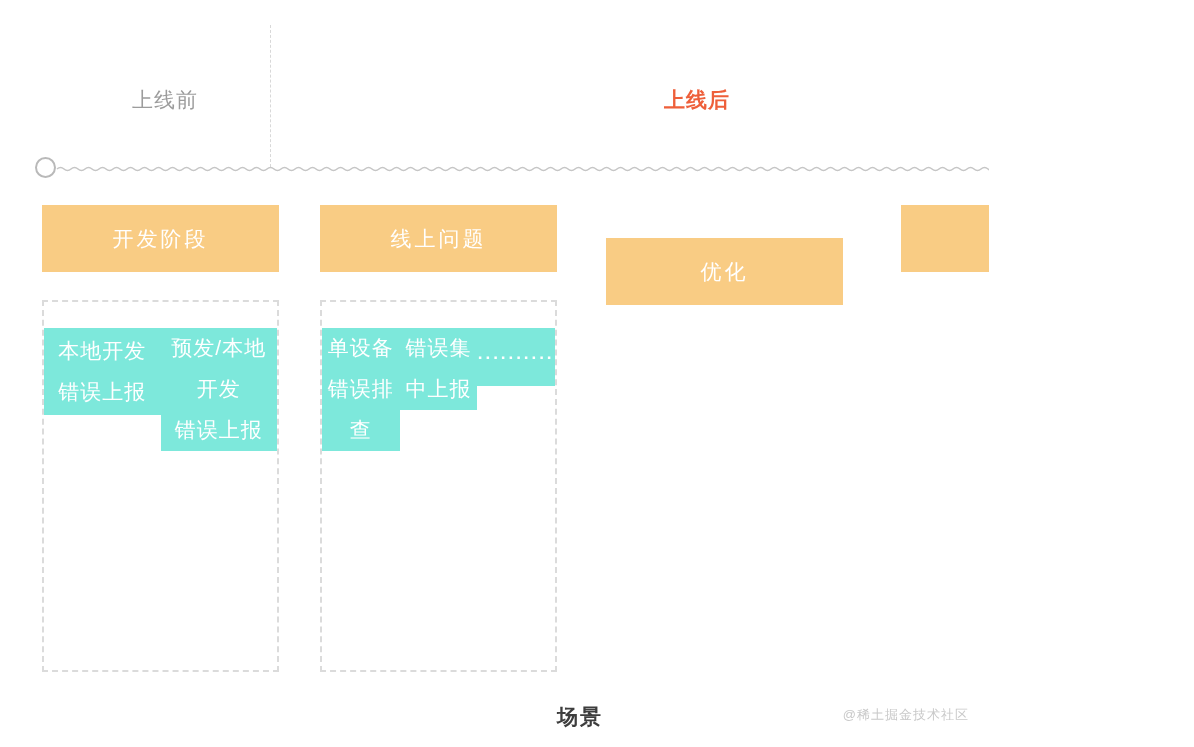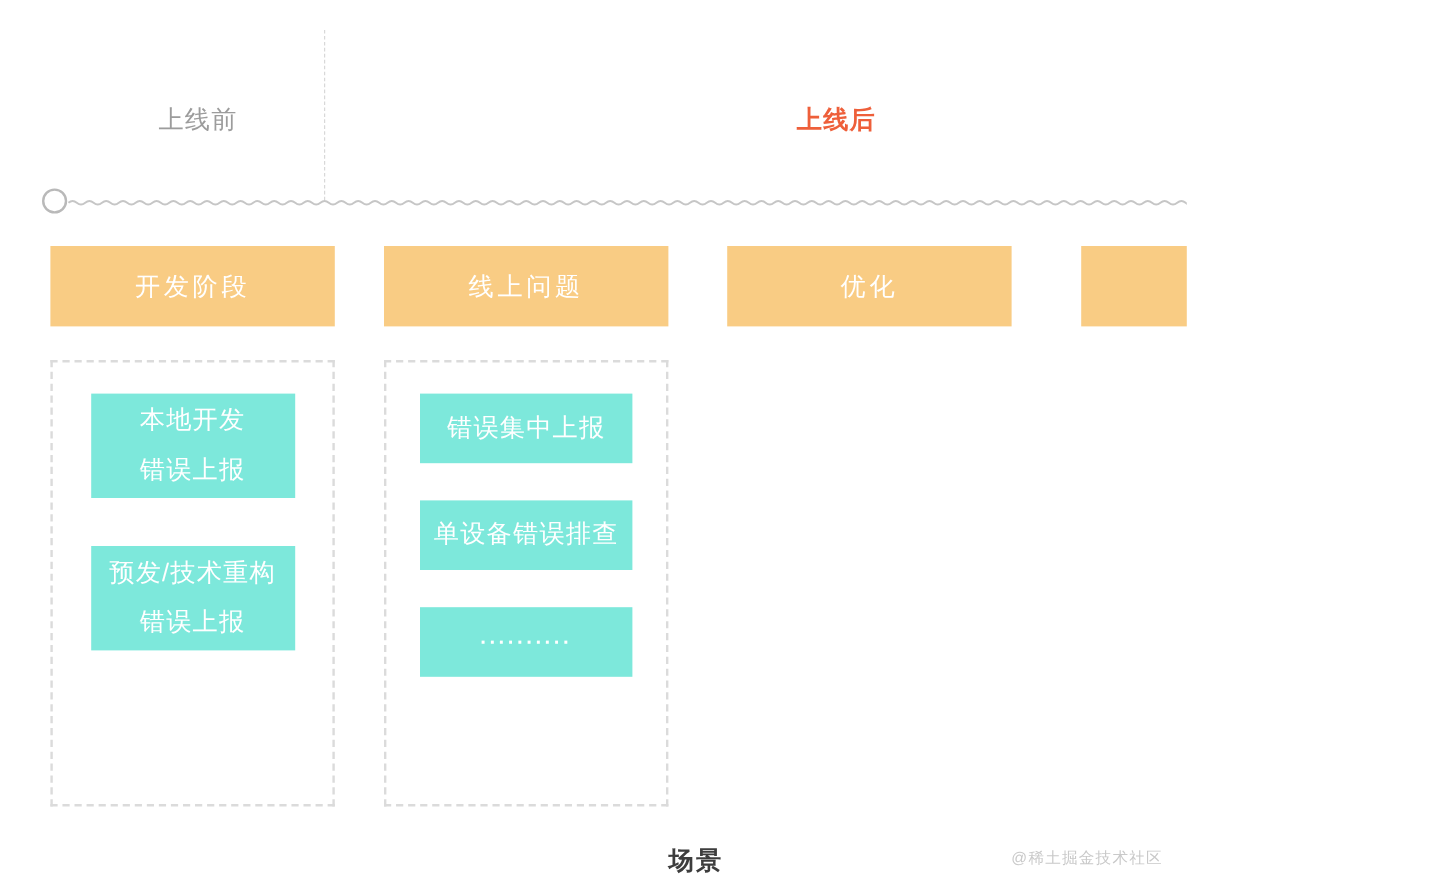--- a/index.html
+++ b/index.html
@@ -79,40 +79,40 @@
   .endpoint-left { left: 35px; }
   .endpoint-right { left: 1149px; }
   
   .column {
     position: absolute;
     top: 205px;
     width: 237px;
   }
   .col-1 { left: 42px; }
   .col-2 { left: 320px; }
-  .col-3 { left: 606px; }
+  .col-3 { left: 606px; margin-top: 33px; }
   .col-4 { left: 901px; text-decoration: underline; }
   .column-header {
     height: 67px;
     background: var(--header-bg);
     color: #ffffff;
     font-size: 21px;
     letter-spacing: 3px;
     display: flex;
     align-items: center;
     justify-content: center;
   }
   .column-panel {
     margin-top: 28px;
     height: 372px;
     border: 2px dashed var(--dashed-border);
     padding-top: 26px;
     display: flex;
-    flex-direction: column;
-    align-items: center;
+    flex-direction: row;
+    align-items: flex-start;
   }
   .item {
     width: 177px;
     min-height: 58px;
     background: var(--item-bg);
     color: var(--item-text);
     font-size: 21px;
     letter-spacing: 1px;
     display: flex;
     align-items: center;
@@ -165,30 +165,30 @@
     <path id="squiggle-path" d="M57 11 q3.5 -3 7 0 q3.5 3 7 0 q3.5 -3 7 0 q3.5 3 7 0 q3.5 -3 7 0 q3.5 3 7 0 q3.5 -3 7 0 q3.5 3 7 0 q3.5 -3 7 0 q3.5 3 7 0 q3.5 -3 7 0 q3.5 3 7 0 q3.5 -3 7 0 q3.5 3 7 0 q3.5 -3 7 0 q3.5 3 7 0 q3.5 -3 7 0 q3.5 3 7 0 q3.5 -3 7 0 q3.5 3 7 0 q3.5 -3 7 0 q3.5 3 7 0 q3.5 -3 7 0 q3.5 3 7 0 q3.5 -3 7 0 q3.5 3 7 0 q3.5 -3 7 0 q3.5 3 7 0 q3.5 -3 7 0 q3.5 3 7 0 q3.5 -3 7 0 q3.5 3 7 0 q3.5 -3 7 0 q3.5 3 7 0 q3.5 -3 7 0 q3.5 3 7 0 q3.5 -3 7 0 q3.5 3 7 0 q3.5 -3 7 0 q3.5 3 7 0 q3.5 -3 7 0 q3.5 3 7 0 q3.5 -3 7 0 q3.5 3 7 0 q3.5 -3 7 0 q3.5 3 7 0 q3.5 -3 7 0 q3.5 3 7 0 q3.5 -3 7 0 q3.5 3 7 0 q3.5 -3 7 0 q3.5 3 7 0 q3.5 -3 7 0 q3.5 3 7 0 q3.5 -3 7 0 q3.5 3 7 0 q3.5 -3 7 0 q3.5 3 7 0 q3.5 -3 7 0 q3.5 3 7 0 q3.5 -3 7 0 q3.5 3 7 0 q3.5 -3 7 0 q3.5 3 7 0 q3.5 -3 7 0 q3.5 3 7 0 q3.5 -3 7 0 q3.5 3 7 0 q3.5 -3 7 0 q3.5 3 7 0 q3.5 -3 7 0 q3.5 3 7 0 q3.5 -3 7 0 q3.5 3 7 0 q3.5 -3 7 0 q3.5 3 7 0 q3.5 -3 7 0 q3.5 3 7 0 q3.5 -3 7 0 q3.5 3 7 0 q3.5 -3 7 0 q3.5 3 7 0 q3.5 -3 7 0 q3.5 3 7 0 q3.5 -3 7 0 q3.5 3 7 0 q3.5 -3 7 0 q3.5 3 7 0 q3.5 -3 7 0 q3.5 3 7 0 q3.5 -3 7 0 q3.5 3 7 0 q3.5 -3 7 0 q3.5 3 7 0 q3.5 -3 7 0 q3.5 3 7 0 q3.5 -3 7 0 q3.5 3 7 0 q3.5 -3 7 0 q3.5 3 7 0 q3.5 -3 7 0 q3.5 3 7 0 q3.5 -3 7 0 q3.5 3 7 0 q3.5 -3 7 0 q3.5 3 7 0 q3.5 -3 7 0 q3.5 3 7 0 q3.5 -3 7 0 q3.5 3 7 0 q3.5 -3 7 0 q3.5 3 7 0 q3.5 -3 7 0 q3.5 3 7 0 q3.5 -3 7 0 q3.5 3 7 0 q3.5 -3 7 0 q3.5 3 7 0 q3.5 -3 7 0 q3.5 3 7 0 q3.5 -3 7 0 q3.5 3 7 0 q3.5 -3 7 0 q3.5 3 7 0 q3.5 -3 7 0 q3.5 3 7 0 q3.5 -3 7 0 q3.5 3 7 0 q3.5 -3 7 0 q3.5 3 7 0 q3.5 -3 7 0 q3.5 3 7 0 q3.5 -3 7 0 q3.5 3 7 0 q3.5 -3 7 0 q3.5 3 7 0 q3.5 -3 7 0 q3.5 3 7 0 q3.5 -3 7 0 q3.5 3 7 0 q3.5 -3 7 0 q3.5 3 7 0 q3.5 -3 7 0 q3.5 3 7 0 q3.5 -3 7 0 q3.5 3 7 0 q3.5 -3 7 0 q3.5 3 7 0 q3.5 -3 7 0 q3.5 3 7 0 q3.5 -3 7 0 q3.5 3 7 0 q3.5 -3 7 0 q3.5 3 7 0 q3.5 -3 7 0 q3.5 3 7 0"></path>
   </svg>
   <div class="timeline-endpoint endpoint-left"></div>
   <div class="timeline-endpoint endpoint-right"></div>
 
   <div class="column col-1">
     <div class="column-header">开发阶段</div>
     <div class="column-panel">
       <div class="item two">本地开发
 错误上报</div>
-      <div class="item two">预发/技术重构
+      <div class="item two">预发/本地开发
 错误上报</div>
     </div>
   </div>
 
   <div class="column col-2">
     <div class="column-header">线上问题</div>
     <div class="column-panel">
+      <div class="item">单设备错误排查</div>
       <div class="item">错误集中上报</div>
-      <div class="item">单设备错误排查</div>
       <div class="item dots">··········</div>
     </div>
   </div>
 
   <div class="column col-3">
     <div class="column-header">优化</div>
   </div>
 
   <div class="column col-4">
     <div class="column-header">汇报</div>

